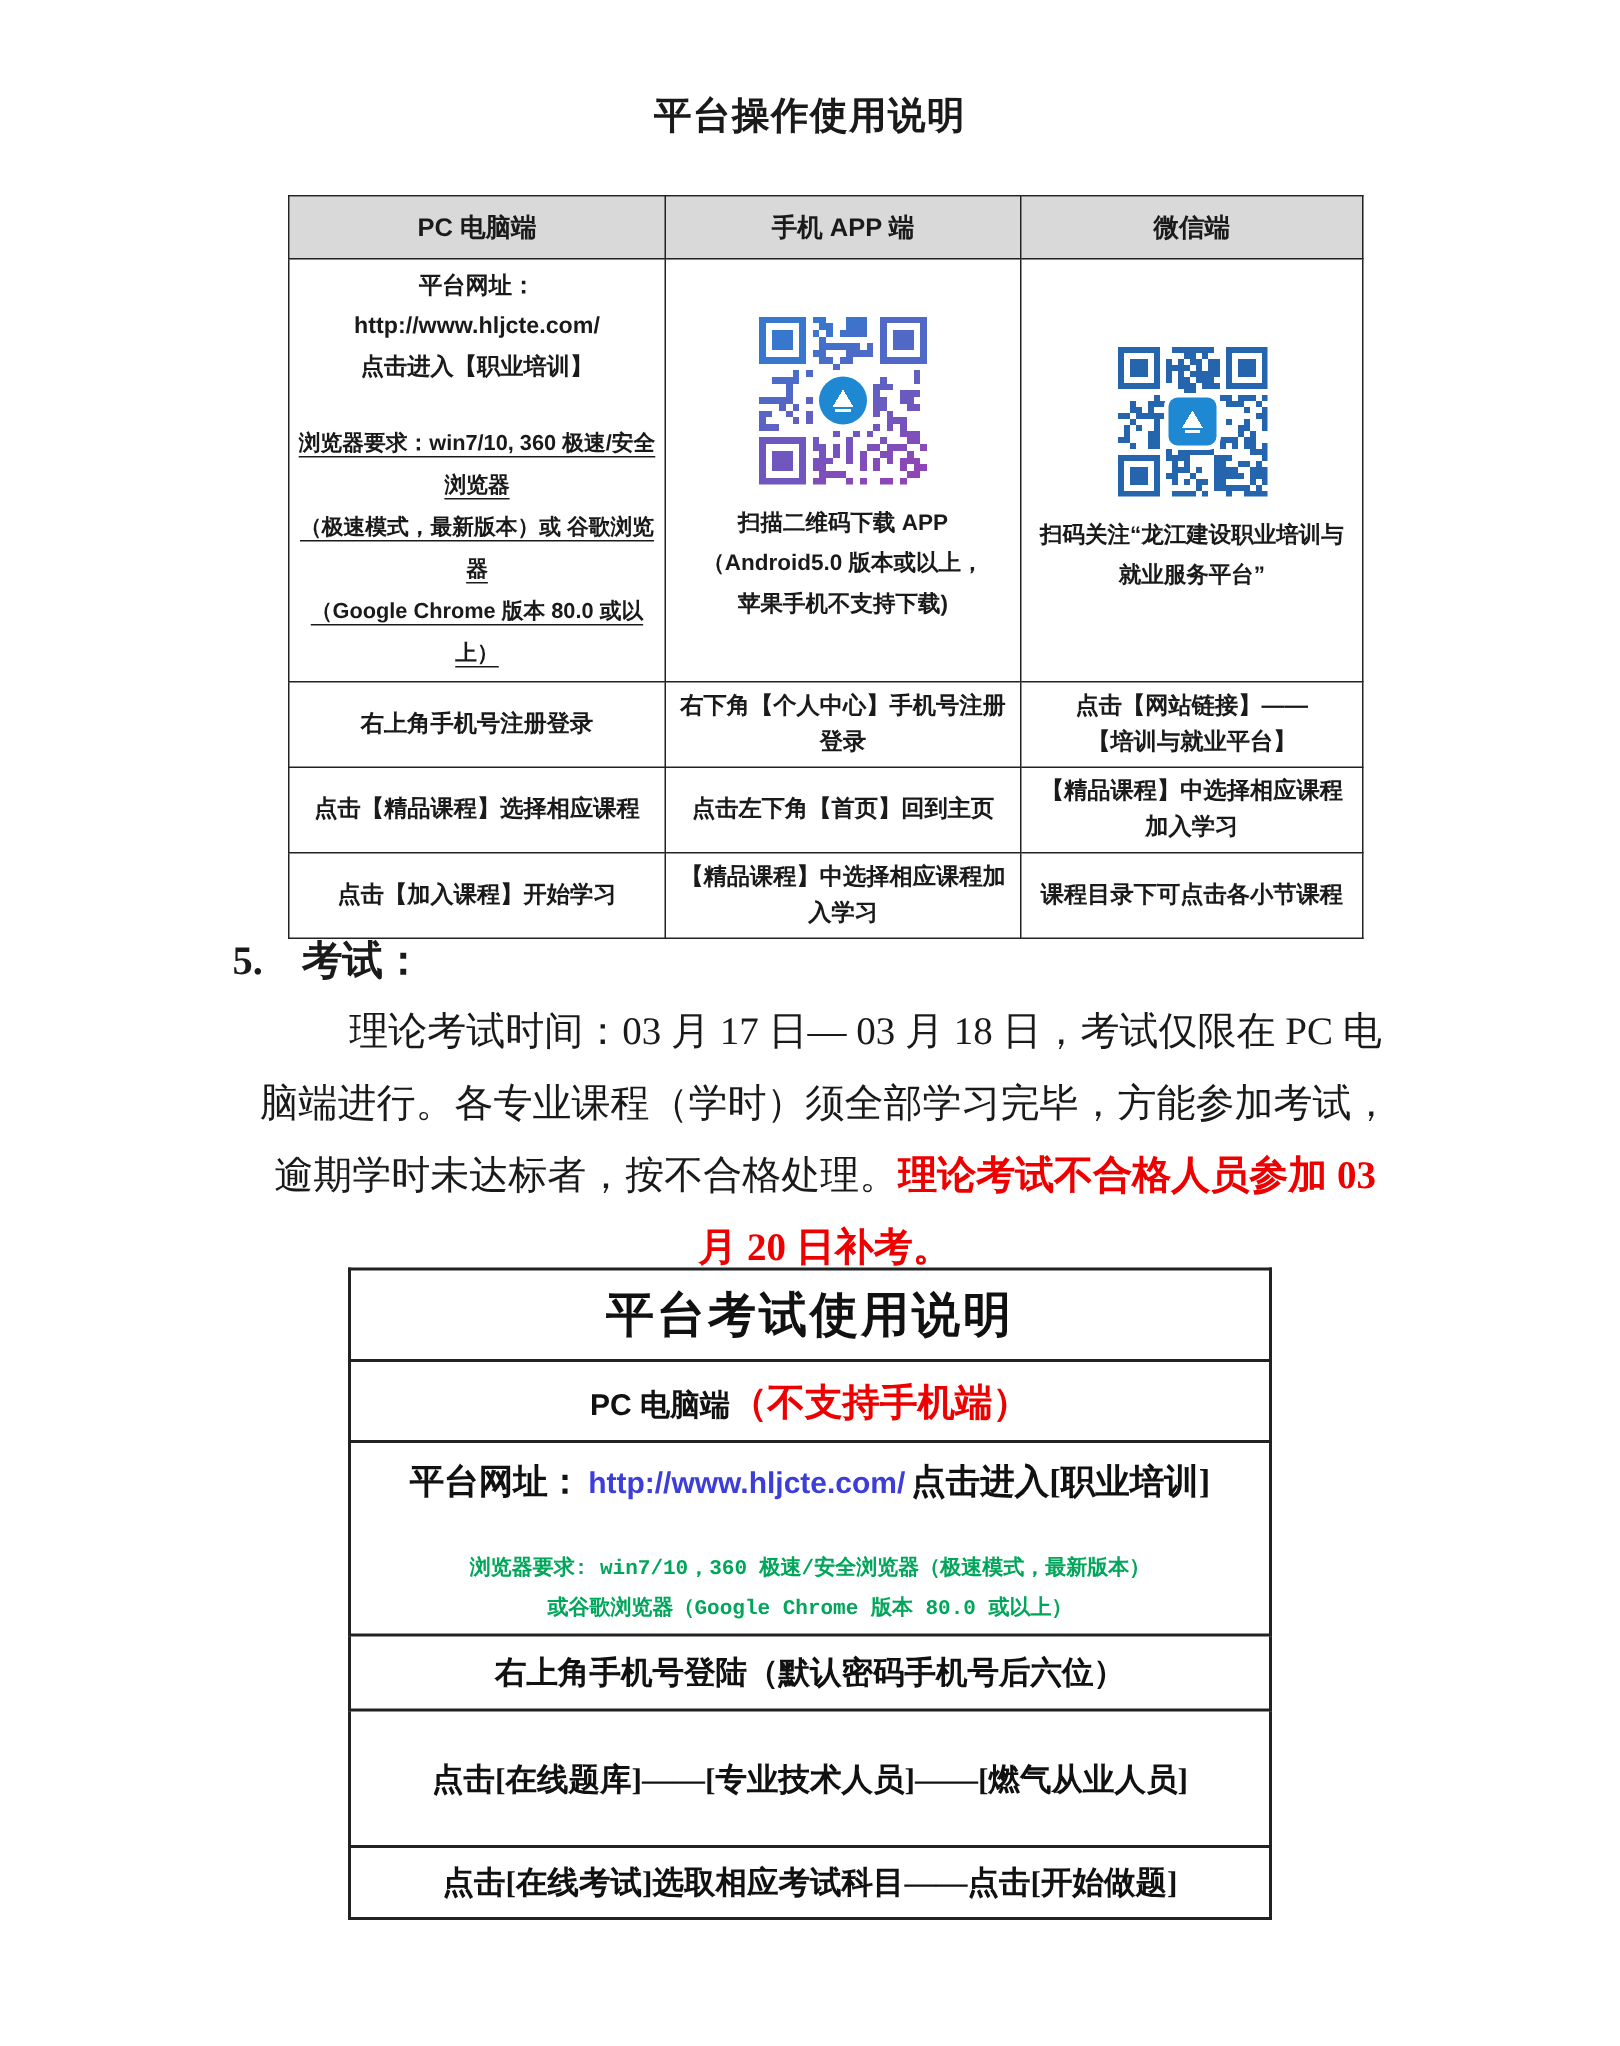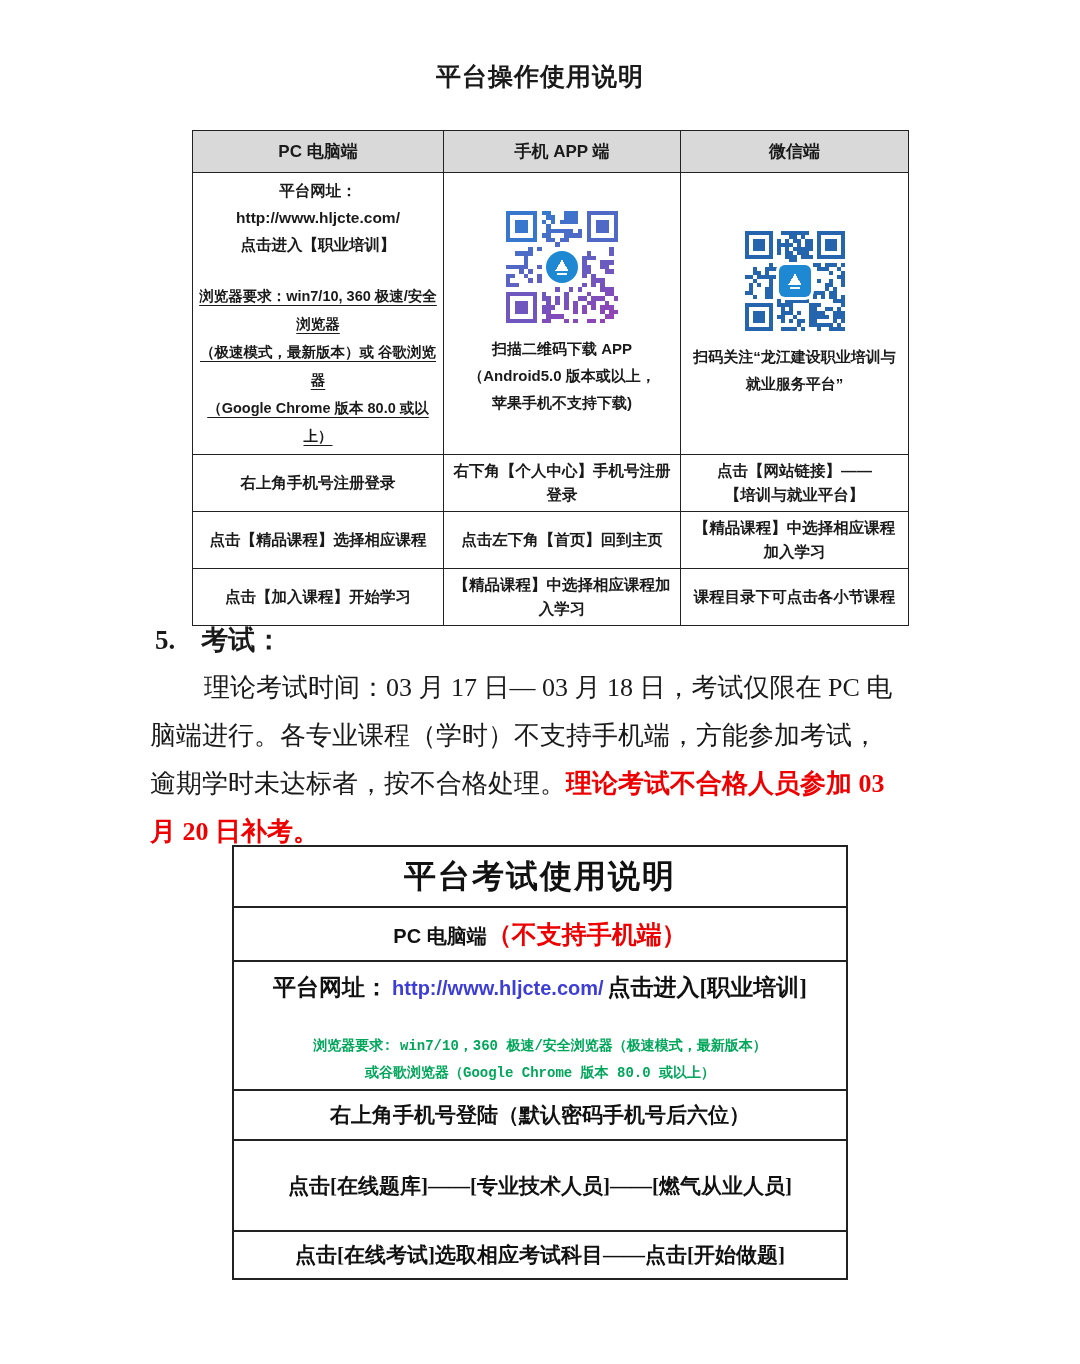--- a/index.html
+++ b/index.html
@@ -49,21 +49,21 @@
   .qr-caption{margin-top:12px;font-size:15px;line-height:27px;white-space:pre-line;}
 
   
   .sec-heading{
     position:absolute;left:155px;top:622px;
     font-size:27px;font-weight:bold;font-family:"Liberation Serif", serif;
   }
   .sec-heading .sec-title{margin-left:26px;}
   .para{
     position:absolute;left:150px;top:664px;width:800px;
-    font-size:26px;line-height:48px;font-family:"Liberation Serif", serif;
+    font-size:26px;line-height:48px;font-family:"Liberation Serif", serif;text-align:center;
   }
   .pline{white-space:pre;}
   .pline.indent{text-indent:54px;}
   .red{color:var(--red);font-weight:bold;}
 
   
   .t2{
     position:absolute;left:232px;top:845px;width:616px;
     border-collapse:collapse;table-layout:fixed;
   }
@@ -512,21 +512,21 @@
       </tr>
     </tbody>
   </table>
 
   <div class="sec-heading">
     <span>5.</span><span class="sec-title">考试：</span>
   </div>
 
   <div class="para">
     <div class="pline indent">理论考试时间：03 月 17 日— 03 月 18 日，考试仅限在 PC 电</div>
-    <div class="pline">脑端进行。各专业课程（学时）不支持手机端，方能参加考试，</div>
+    <div class="pline">脑端进行。各专业课程（学时）须全部学习完毕，方能参加考试，</div>
     <div class="pline"><span>逾期学时未达标者，按不合格处理。</span><span class="red">理论考试不合格人员参加 03</span></div>
     <div class="pline red">月 20 日补考。</div>
   </div>
 
   <table class="t2">
     <tbody>
       <tr class="r1">
         <td>平台考试使用说明</td>
       </tr>
       <tr class="r2">

